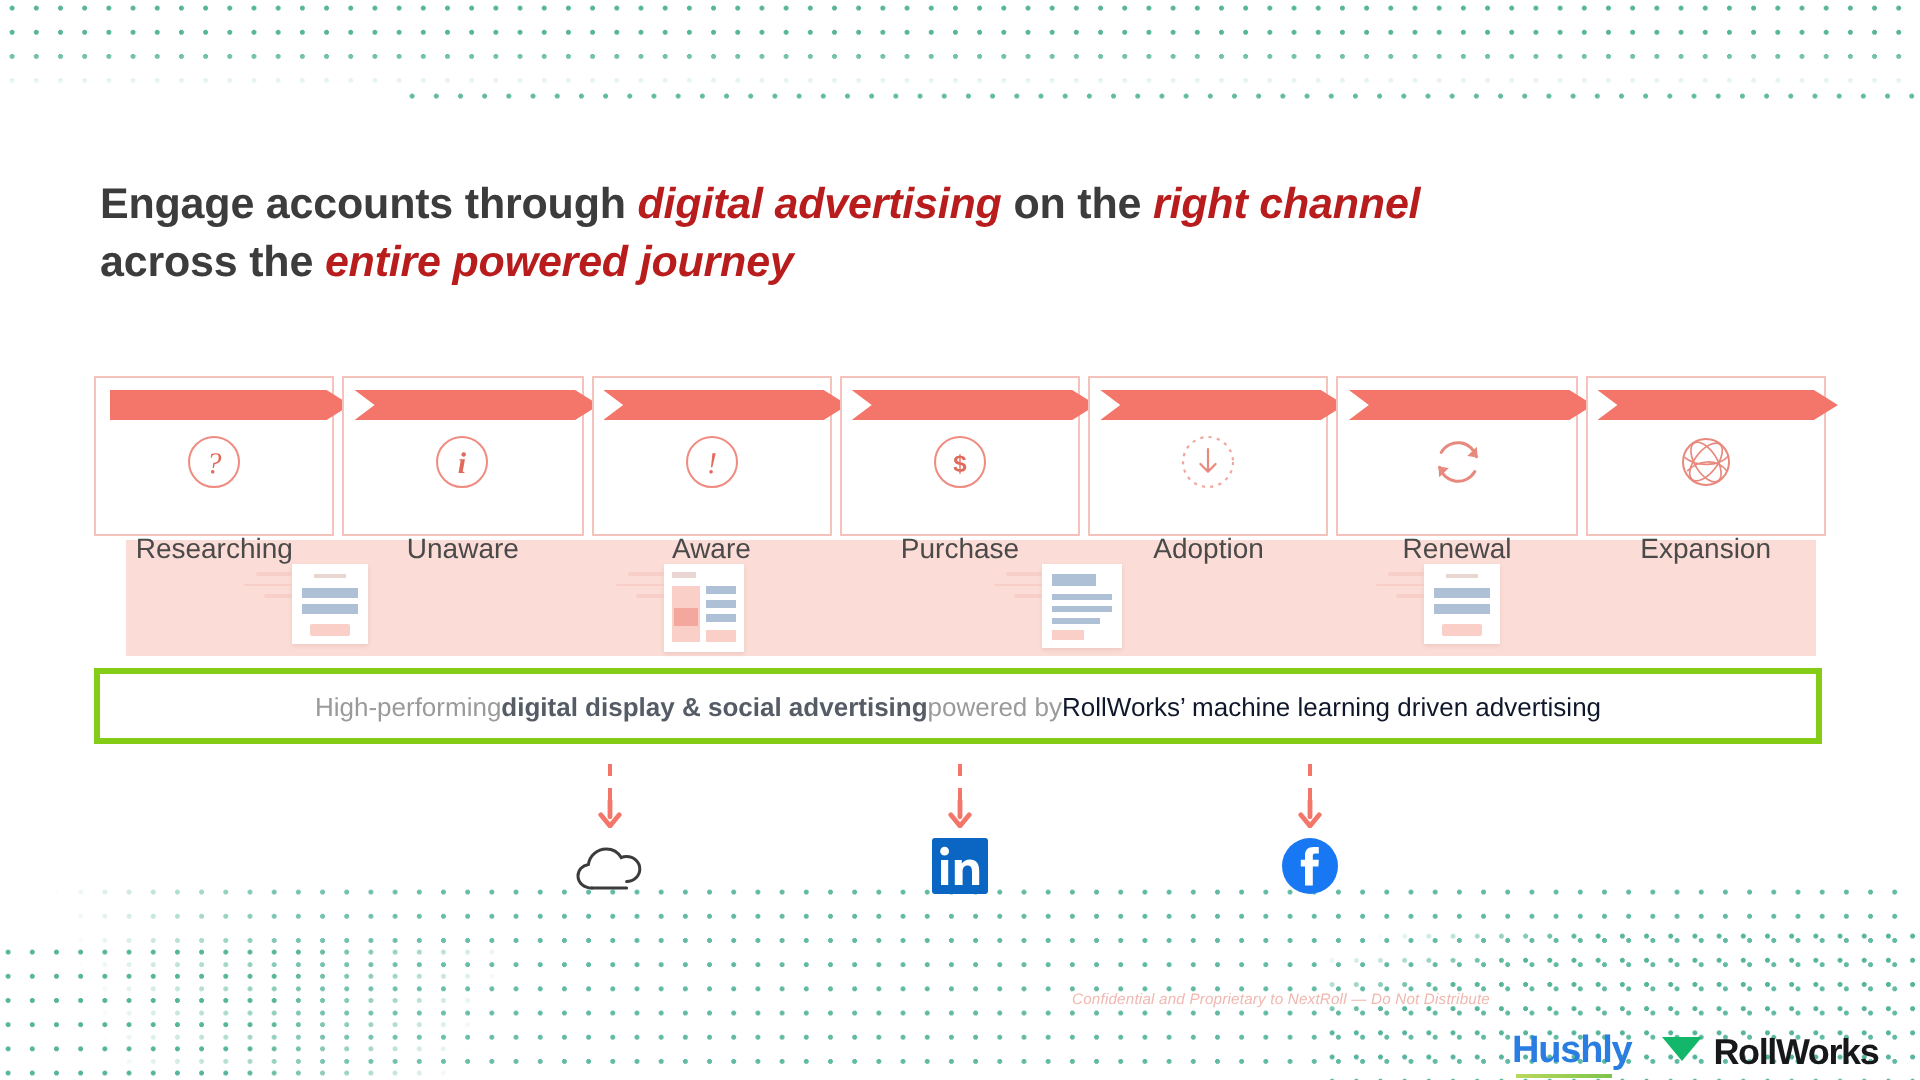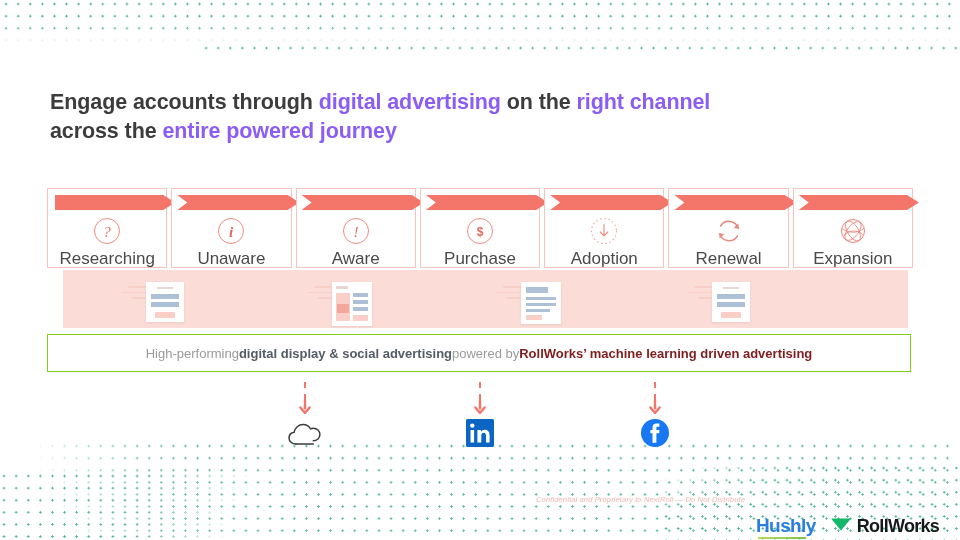--- a/index.html
+++ b/index.html
@@ -33,21 +33,21 @@
   .dots-br{left:660px;top:462px;width:300px;height:82px;
     -webkit-mask-image:linear-gradient(160deg,transparent 0 8%,#000 28%);
             mask-image:linear-gradient(160deg,transparent 0 8%,#000 28%);}
 
   
   .headline{
     position:absolute;left:50px;top:88px;width:860px;
     font-size:21.5px;font-weight:bold;line-height:29px;
     color:#3c3c3c;letter-spacing:-.1px;
   }
-  .headline .hl{color:#8b5cf6;}
+  .headline .hl{color:#b91c1c;font-style:italic;}
 
   
   .journey{position:absolute;left:47px;top:188px;width:866px;height:80px;
     display:flex;gap:4px;}
   .stage{
     position:relative;flex:1 1 0;
     background:#ffffff;border:1px solid #f6c3bc;
     box-sizing:border-box;
     display:flex;flex-direction:column;align-items:center;
   }
@@ -56,46 +56,46 @@
     background:#f4766a;
     clip-path:polygon(0 0, calc(100% - 12px) 0, 100% 50%, calc(100% - 12px) 100%, 0 100%, 10px 50%);
   }
   .stage:first-child .arrowbar{
     clip-path:polygon(0 0, calc(100% - 12px) 0, 100% 50%, calc(100% - 12px) 100%, 0 100%);
     left:7px;
   }
   .stage:last-child .arrowbar{right:-7px;}
   .stage-icon{margin-top:27px;width:30px;height:30px;}
   .stage-label{
-    margin-top:3px;font-size:17px;color:#4a4a4a;
+    margin-top:20px;font-size:14px;color:#4a4a4a;
     white-space:nowrap;
   }
 
   
   .band{
     position:absolute;left:63px;top:270px;width:845px;height:58px;
     background:#fbdcd6;
   }
   .adset{position:absolute;top:12px;display:flex;align-items:flex-start;}
   .speed{width:26px;margin-top:4px;}
   .speed i{display:block;height:1.5px;background:#f8cfc8;margin-bottom:4px;border-radius:1px;}
   .speed i:nth-child(1){width:18px;margin-left:8px;}
   .speed i:nth-child(2){width:24px;margin-left:2px;}
   .speed i:nth-child(3){width:14px;margin-left:12px;}
   .card{background:#fff;box-shadow:0 1px 2px rgba(180,120,110,.18);}
 
   
   .promo{
     position:absolute;left:47px;top:334px;width:864px;height:38px;
-    background:#ffffff;border:1px solid #84cc16;box-sizing:border-box;
+    background:#ffffff;border:3px solid #84cc16;box-sizing:border-box;
     display:flex;align-items:center;justify-content:center;
     font-size:13px;color:#9a9a9a;
   }
   .promo b{color:#555c66;}
-  .promo .rw{color:#7f1d1d;font-weight:bold;}
+  .promo .rw{color:#0f172a;font-weight:normal;}
 
   
   .chan{position:absolute;width:46px;text-align:center;}
   .dashline{height:18px;border-left:2px dashed #f4766a;margin:0 auto;width:0;}
   .darrow{margin:0 auto;width:14px;height:14px;}
   .chanicon{margin:4px auto 0;height:30px;display:flex;align-items:center;justify-content:center;}
 
   
   .conf{
     position:absolute;left:536px;top:495px;

